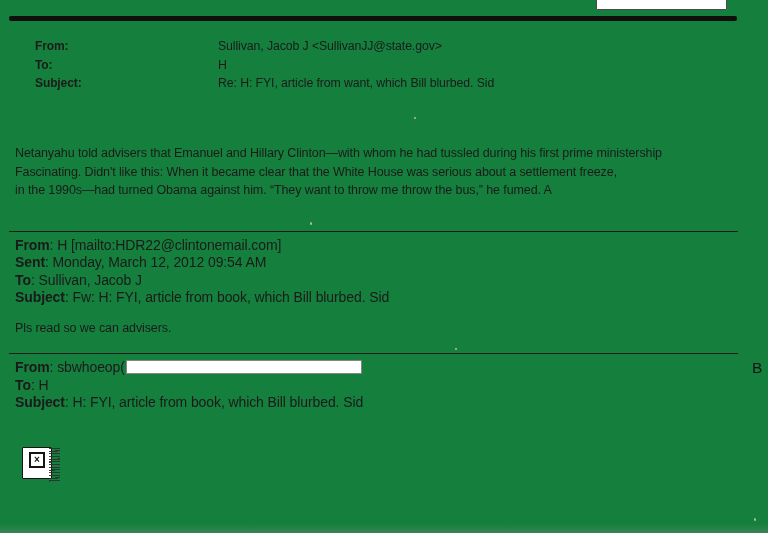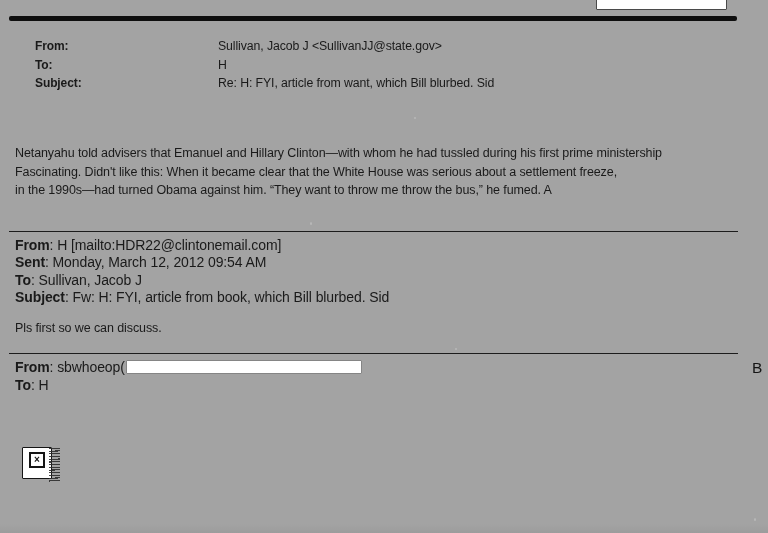--- a/index.html
+++ b/index.html
@@ -12,21 +12,21 @@
     height: 533px;
     overflow: hidden;
     position: relative;
     font-family: "Liberation Sans", sans-serif;
     color: #1a1a1a;
   }
   .page {
     position: absolute;
     inset: 0;
     overflow: hidden;
-    background: #a3a3a3;
+    background: #15803d;
   }
 
   
   .classification-box {
     position: absolute;
     left: 596px;
     top: -20px;
     width: 129px;
     height: 28px;
     border: 1.5px solid #4a4a4a;
@@ -232,30 +232,33 @@
       <span class="blabel">Sent</span><span>: Monday, March 12, 2012 09:54 AM</span>
     </div>
     <div class="hrow">
       <span class="blabel">To</span><span>: Sullivan, Jacob J</span>
     </div>
     <div class="hrow">
       <span class="blabel">Subject</span><span>: Fw: H: FYI, article from book, which Bill blurbed. Sid</span>
     </div>
   </div>
 
-  <div class="short-body">Pls first so we can discuss.</div>
+  <div class="short-body">Pls read so we can advisers.</div>
 
   <div class="divider divider-2"></div>
 
   <div class="inline-hdr hdr-3">
     <div class="hrow">
       <span class="blabel">From</span><span>: sbwhoeop(</span><span class="redaction-box"></span>
     </div>
     <div class="hrow">
       <span class="blabel">To</span><span>: H</span>
+    </div>
+    <div class="hrow">
+      <span class="blabel">Subject</span><span>: H: FYI, article from book, which Bill blurbed. Sid</span>
     </div>
   </div>
 
   <span class="side-code">B</span>
 
   <div class="broken-img">
     <div class="broken-img-inner">×</div>
   </div>
   <div class="scribble-lines"></div>
 

